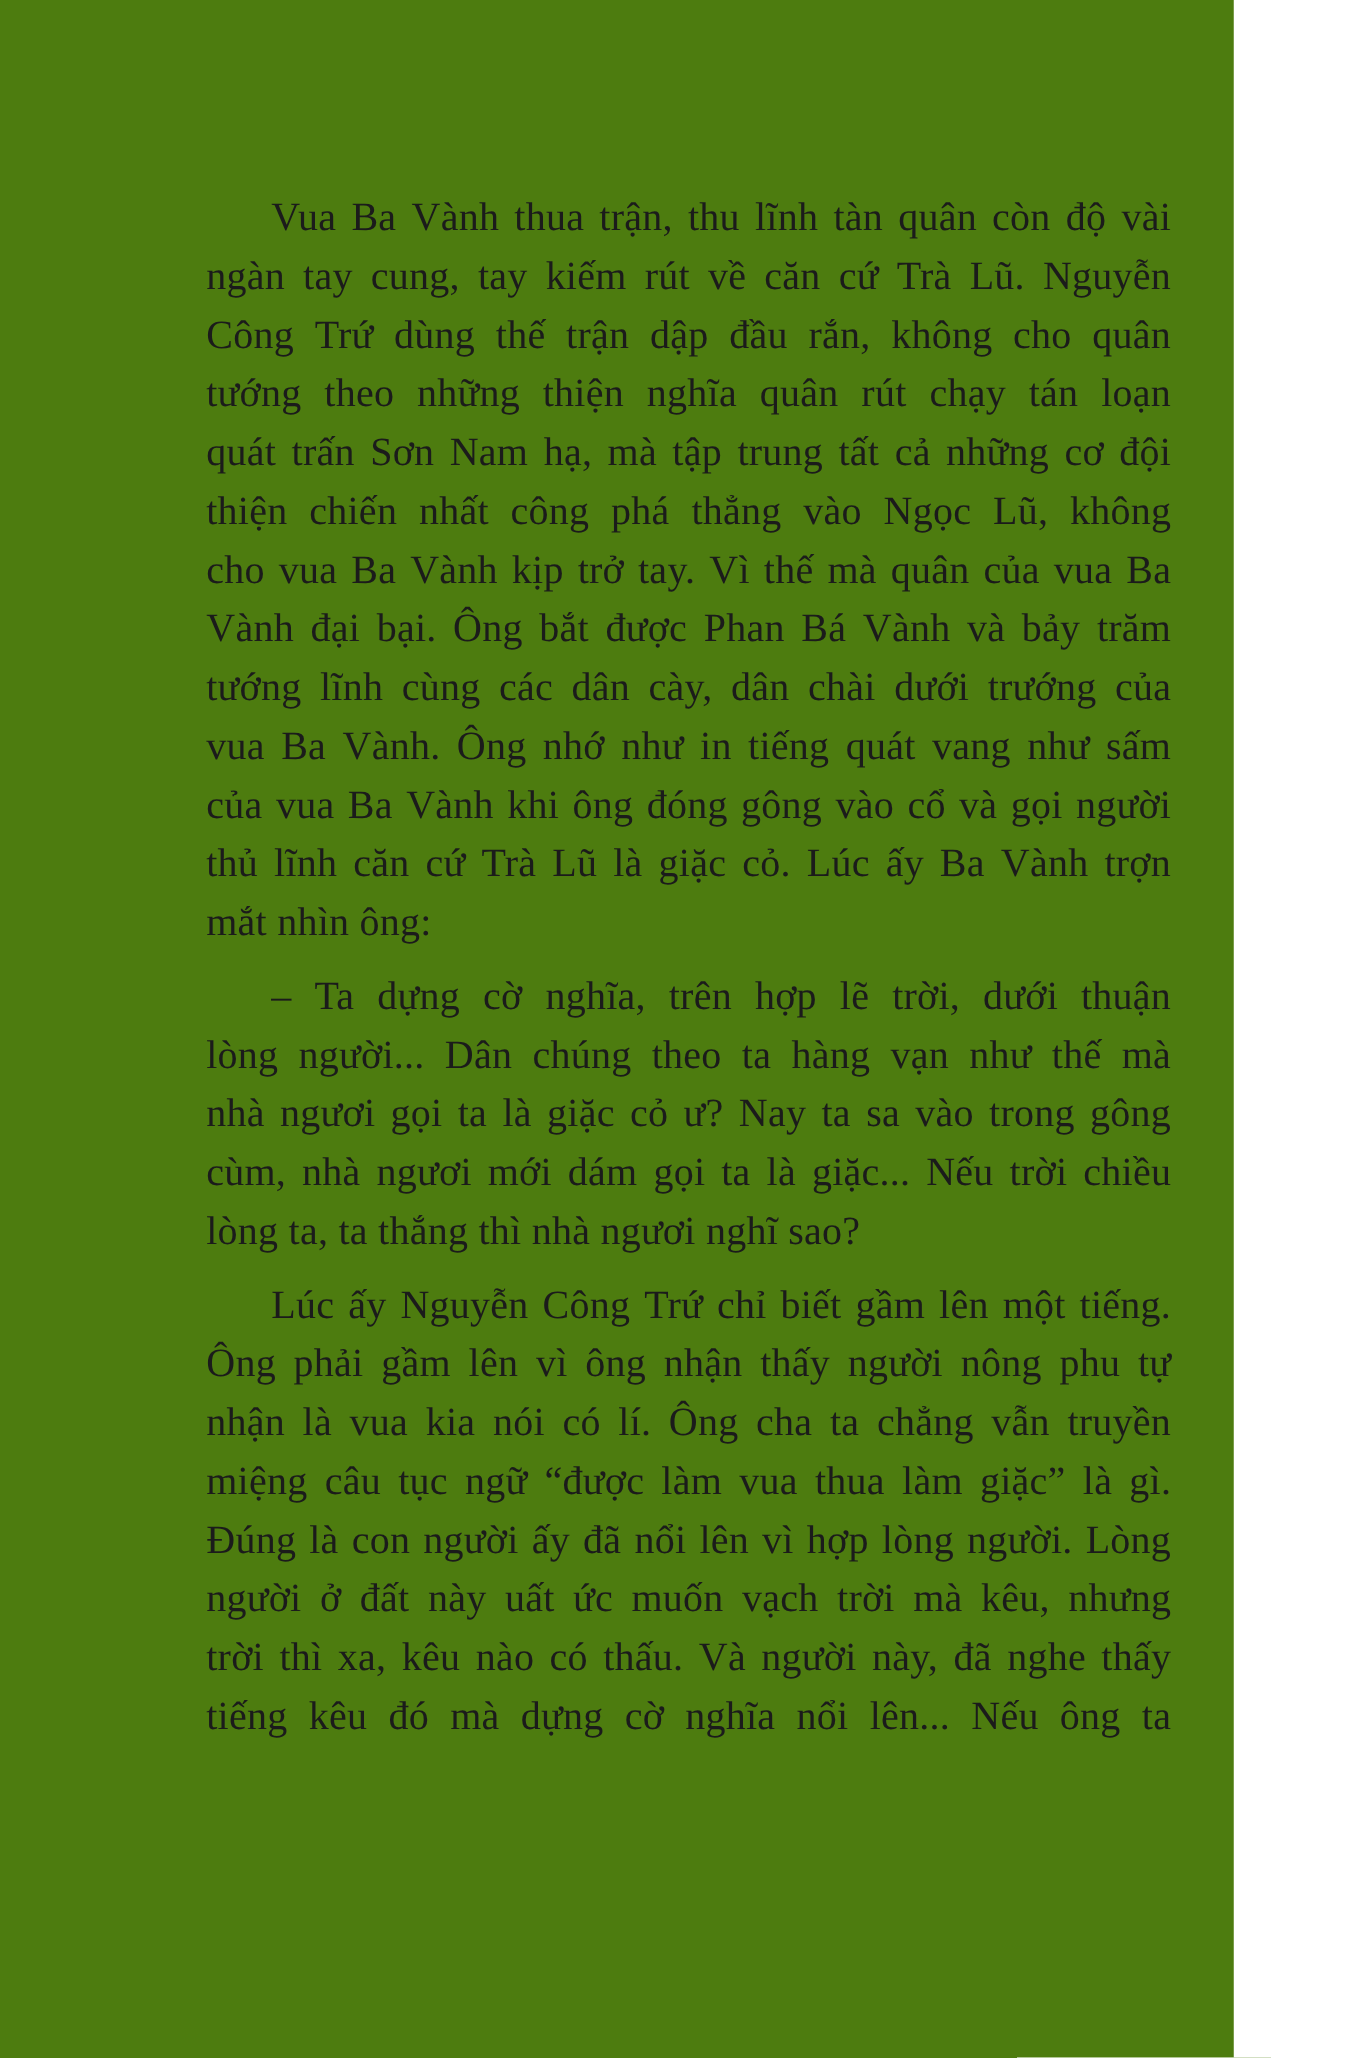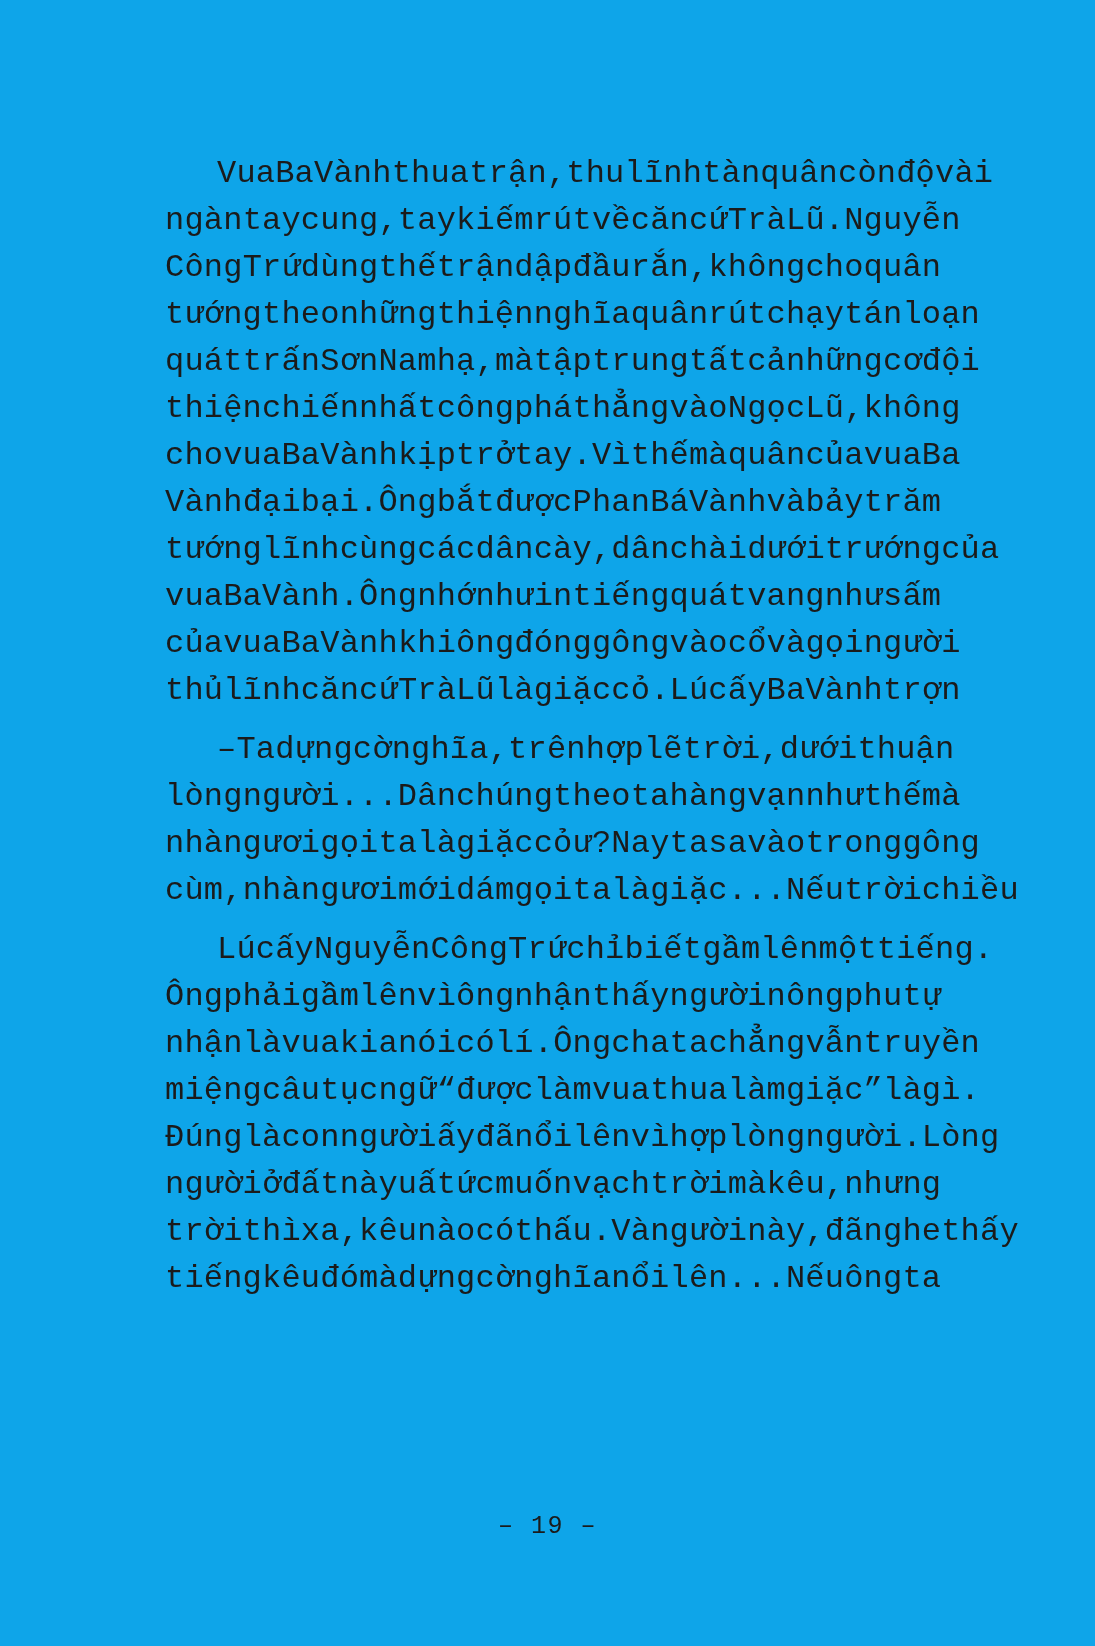--- a/index.html
+++ b/index.html
@@ -2,25 +2,25 @@
 <html><head>
 <meta charset="utf-8">
 <style>
   html, body {
     margin: 0;
     padding: 0;
     background: #ffffff;
   }
   .page {
     position: relative;
-    width: 1095px;
+    width: 987px;
     height: 1646px;
-    background: #0ea5e9;
+    background: #4d7c0f;
     overflow: hidden;
-    font-family: Liberation Mono, monospace;
+    font-family: Liberation Serif, serif;
     color: #1b1b1b;
   }
   .text-block {
     position: absolute;
     left: 165px;
     top: 150px;
     width: 772px;
   }
   .paragraph + .paragraph {
     margin-top: 12px;
@@ -222,20 +222,21 @@
           <span>Lũ</span>
           <span>là</span>
           <span>giặc</span>
           <span>cỏ.</span>
           <span>Lúc</span>
           <span>ấy</span>
           <span>Ba</span>
           <span>Vành</span>
           <span>trợn</span>
         </div>
+        <div class="line last">mắt nhìn ông:</div>
       </div>
       <div class="paragraph">
         <div class="line first">
           <span>–</span>
           <span>Ta</span>
           <span>dựng</span>
           <span>cờ</span>
           <span>nghĩa,</span>
           <span>trên</span>
           <span>hợp</span>
@@ -280,20 +281,21 @@
           <span>mới</span>
           <span>dám</span>
           <span>gọi</span>
           <span>ta</span>
           <span>là</span>
           <span>giặc...</span>
           <span>Nếu</span>
           <span>trời</span>
           <span>chiều</span>
         </div>
+        <div class="line last">lòng ta, ta thắng thì nhà ngươi nghĩ sao?</div>
       </div>
       <div class="paragraph">
         <div class="line first">
           <span>Lúc</span>
           <span>ấy</span>
           <span>Nguyễn</span>
           <span>Công</span>
           <span>Trứ</span>
           <span>chỉ</span>
           <span>biết</span>
@@ -398,14 +400,13 @@
           <span>cờ</span>
           <span>nghĩa</span>
           <span>nổi</span>
           <span>lên...</span>
           <span>Nếu</span>
           <span>ông</span>
           <span>ta</span>
         </div>
       </div>
     </div>
-  <div class="page-number">– 19 –</div>
 </div>
 
 </body></html>

